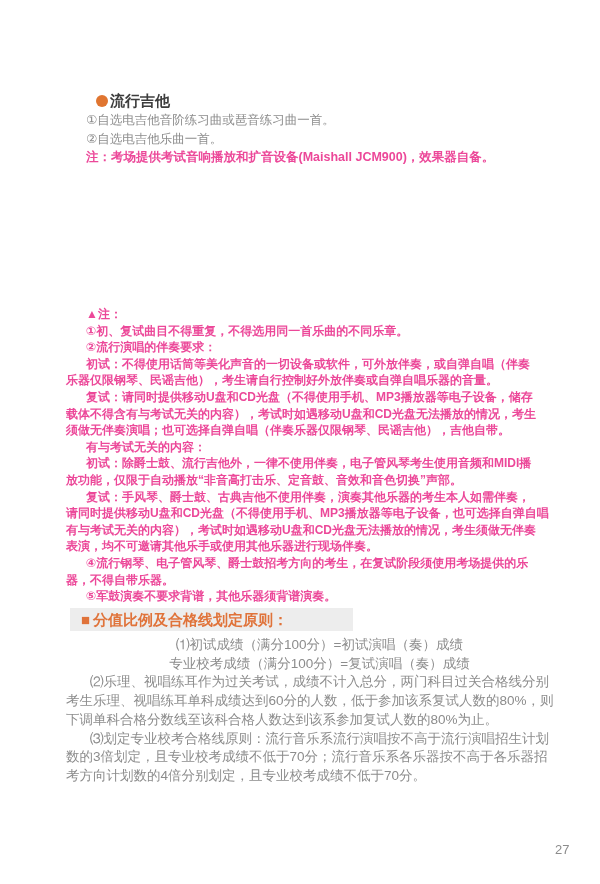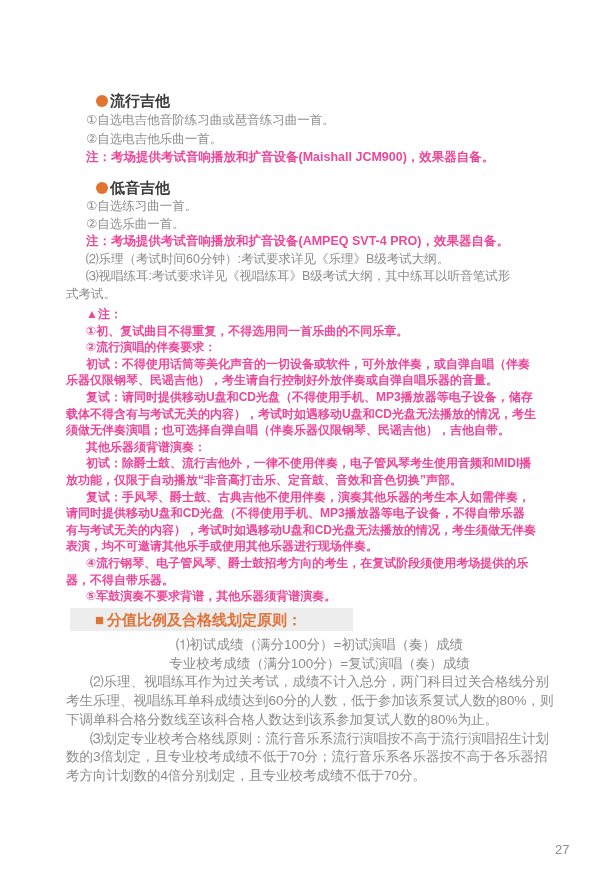--- a/index.html
+++ b/index.html
@@ -42,21 +42,21 @@
 
   #sec-c { top: 306px; }
   #sec-c .line { line-height: 16.6px; font-size: 12px; }
 
   .band {
     position: absolute;
     left: 70px; top: 608px;
     width: 283px; height: 23px;
     background: #ededed;
     line-height: 23px;
-    padding-left: 25px;
+    padding-left: 11px;
     font-size: 15px;
     font-weight: 700;
     color: #e0733a;
     white-space: nowrap;
     box-sizing: border-box;
   }
   .band .square { color: #e0733a; margin-right: 3px; }
 
   #sec-d { top: 636px; }
   #sec-d .line { line-height: 18.7px; font-size: 13.5px; }
@@ -74,44 +74,35 @@
 
 <div class="page">
 
   <div class="section" id="sec-a">
     <div class="heading-row"><span class="bullet"></span><span>流行吉他</span></div>
   <div class="line body indent">①自选电吉他音阶练习曲或琶音练习曲一首。</div>
       <div class="line body indent">②自选电吉他乐曲一首。</div>
       <div class="line note indent">注：考场提供考试音响播放和扩音设备(Maishall JCM900)，效果器自备。</div>
     </div>
 
-  <div class="section" id="sec-b">
-    <div class="heading-row"><span class="bullet"></span><span>低音吉他</span></div>
-  <div class="line body indent">①自选练习曲一首。</div>
-      <div class="line body indent">②自选乐曲一首。</div>
-      <div class="line note indent">注：考场提供考试音响播放和扩音设备(AMPEQ SVT-4 PRO)，效果器自备。</div>
-      <div class="line body indent">⑵乐理（考试时间60分钟）:考试要求详见《乐理》B级考试大纲。</div>
-      <div class="line body indent">⑶视唱练耳:考试要求详见《视唱练耳》B级考试大纲，其中练耳以听音笔试形</div>
-      <div class="line body">式考试。</div>
-    </div>
 
   <div class="section" id="sec-c">
       <div class="line note indent">▲注：</div>
       <div class="line note indent">①初、复试曲目不得重复，不得选用同一首乐曲的不同乐章。</div>
       <div class="line note indent">②流行演唱的伴奏要求：</div>
       <div class="line note indent">初试：不得使用话筒等美化声音的一切设备或软件，可外放伴奏，或自弹自唱（伴奏</div>
       <div class="line note">乐器仅限钢琴、民谣吉他），考生请自行控制好外放伴奏或自弹自唱乐器的音量。</div>
       <div class="line note indent">复试：请同时提供移动U盘和CD光盘（不得使用手机、MP3播放器等电子设备，储存</div>
       <div class="line note">载体不得含有与考试无关的内容），考试时如遇移动U盘和CD光盘无法播放的情况，考生</div>
       <div class="line note">须做无伴奏演唱；也可选择自弹自唱（伴奏乐器仅限钢琴、民谣吉他），吉他自带。</div>
-      <div class="line note indent">其他乐器须背谱演奏：</div>
+      <div class="line note indent">有与考试无关的内容：</div>
       <div class="line note indent">初试：除爵士鼓、流行吉他外，一律不使用伴奏，电子管风琴考生使用音频和MIDI播</div>
       <div class="line note">放功能，仅限于自动播放“非音高打击乐、定音鼓、音效和音色切换”声部。</div>
       <div class="line note indent">复试：手风琴、爵士鼓、古典吉他不使用伴奏，演奏其他乐器的考生本人如需伴奏，</div>
-      <div class="line note">请同时提供移动U盘和CD光盘（不得使用手机、MP3播放器等电子设备，不得自带乐器</div>
+      <div class="line note">请同时提供移动U盘和CD光盘（不得使用手机、MP3播放器等电子设备，也可选择自弹自唱</div>
       <div class="line note">有与考试无关的内容），考试时如遇移动U盘和CD光盘无法播放的情况，考生须做无伴奏</div>
       <div class="line note">表演，均不可邀请其他乐手或使用其他乐器进行现场伴奏。</div>
       <div class="line note indent">④流行钢琴、电子管风琴、爵士鼓招考方向的考生，在复试阶段须使用考场提供的乐</div>
       <div class="line note">器，不得自带乐器。</div>
       <div class="line note indent">⑤军鼓演奏不要求背谱，其他乐器须背谱演奏。</div>
     </div>
 
   <div class="band"><span class="square">■</span><span>分值比例及合格线划定原则：</span></div>
 
   <div class="section" id="sec-d">

